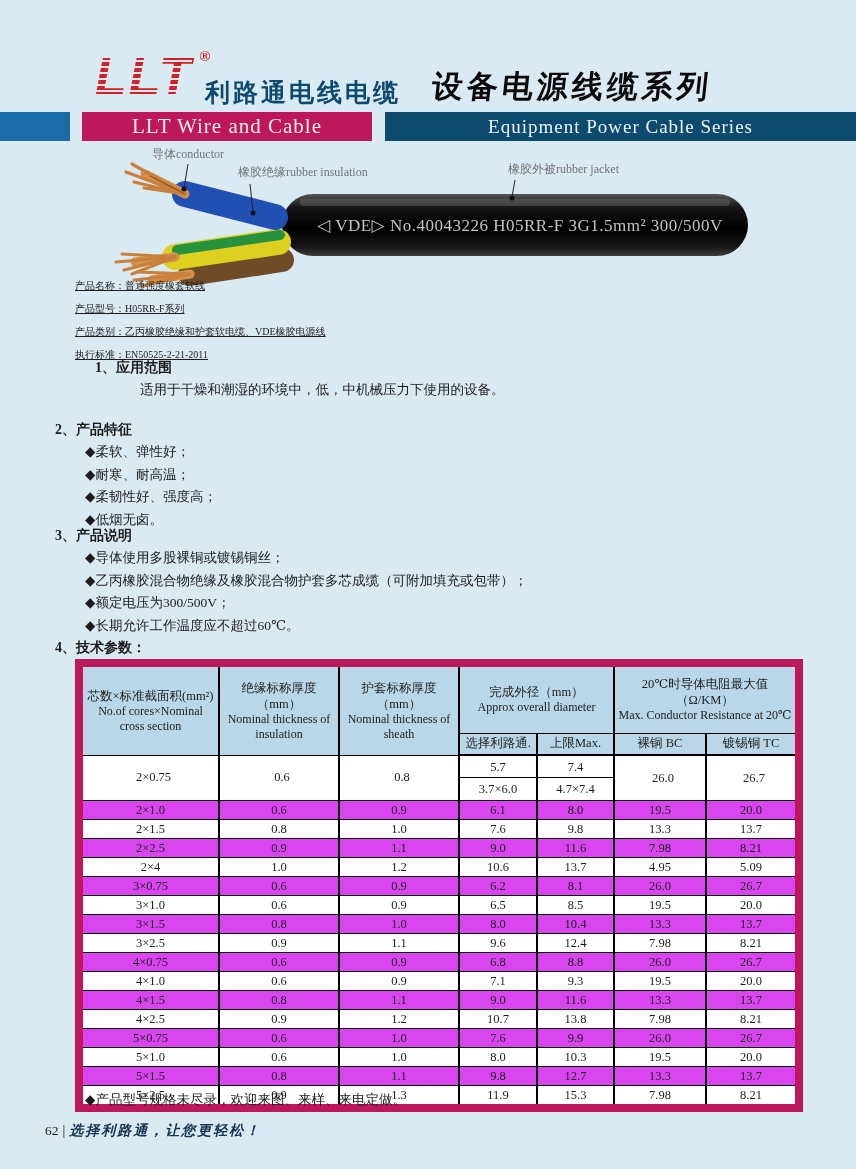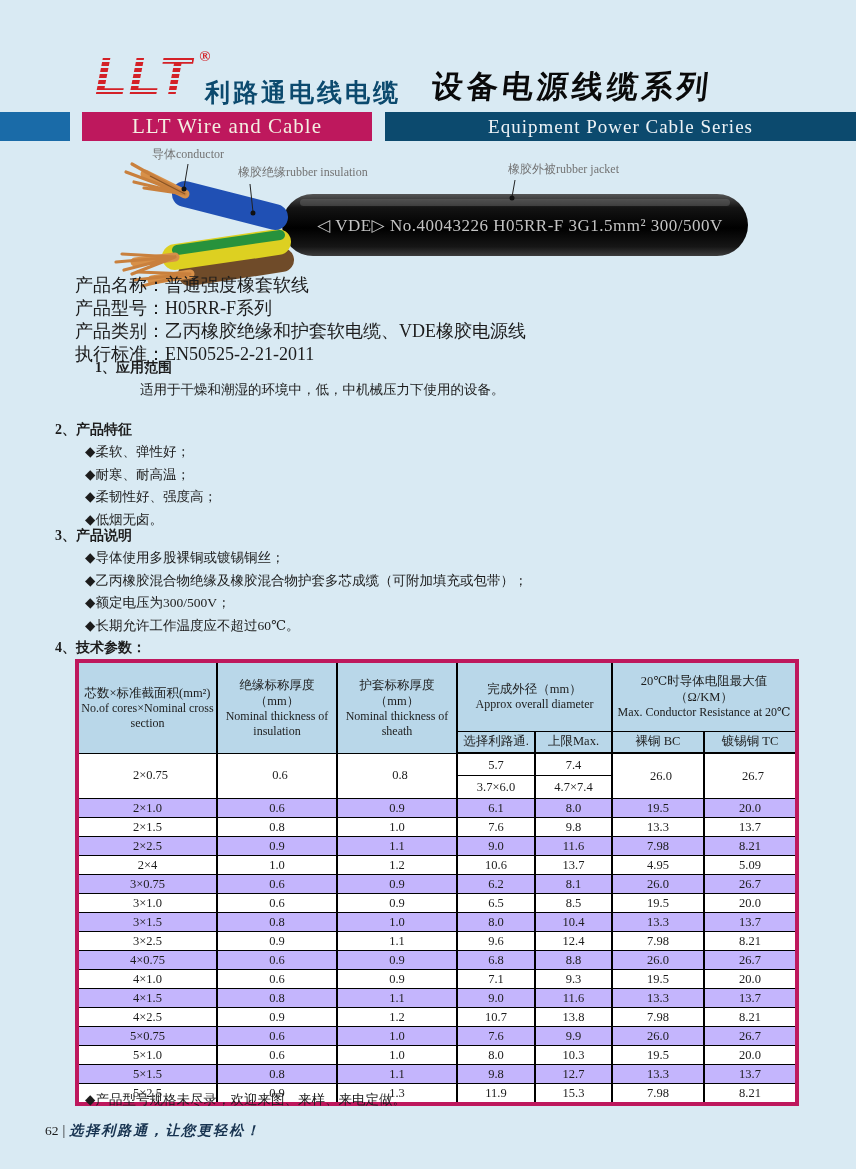--- a/index.html
+++ b/index.html
@@ -38,50 +38,50 @@
   .cable-svg { position:absolute; left:60px; top:142px; }
   .diagram-label { position:absolute; font-size:12px; color:#737373; white-space:nowrap; }
   .lbl-conductor { left:152px; top:146px; }
   .lbl-insulation { left:238px; top:164px; }
   .lbl-jacket { left:508px; top:161px;text-align:right; }
   .cable-print {
     position:absolute; left:295px; top:215px; width:450px; text-align:center;
     color:#c3c3c3; font-size:17px; letter-spacing:0.5px; white-space:nowrap;
   }
   
-  .product-info { position:absolute; left:75px; top:274px; font-size:18px; }
+  .product-info { position:absolute; left:75px; top:274px; font-size:10px;text-decoration:underline; }
   .product-info div { line-height:23px; }
   
   .section { position:absolute; left:55px; font-size:13.5px; }
   .section-title { font-weight:bold; font-size:14px; line-height:22px; }
   .section-body { padding-left:45px; line-height:22px; }
   .bullet-line { padding-left:30px; line-height:22.5px; }
   .sec-1 { top:357px;margin-left:40px; }
   .sec-2 { top:419px; }
   .sec-3 { top:525px; }
   .sec-4 { top:637px; }
   
   .spec-table {
     position:absolute; left:75px; top:659px; width:720px;
     border-collapse:collapse; table-layout:fixed;
     font-size:12.5px; text-align:center;
   }
   .spec-table th, .spec-table td { border:1px solid #000; border-left-width:2px; border-right-width:2px; padding:0 2px; }
-  .spec-table { border:4px solid #be185d; }
+  .spec-table { border:8px solid #be185d; }
   .spec-table thead th { background:#b9d7e9; font-weight:normal; }
   .head-row1 th { height:70px; vertical-align:middle; }
   .head-row2 th { height:22px; border-bottom-width:2px; }
   .h-cn { font-size:12.5px; line-height:16px; }
   .h-en { font-size:12px; line-height:15px; }
   .row-special td { height:44px; background:#fff;padding-left:8px; }
   .split-cell { padding:0 !important; vertical-align:top;margin-left:32px; }
   .split-cell div { height:22px; line-height:22px; }
   .split-cell .split-top { border-bottom:1px solid #000; }
   .data-row td { height:18px; line-height:18px; background:#fff; }
-  .data-row.stripe td { background:#c4b5fd; }
+  .data-row.stripe td { background:#d946ef; }
   
   .table-note { position:absolute; left:85px; top:1091px; font-size:13.5px; }
   .page-footer { position:absolute; left:45px; top:1122px; font-size:14px; color:#16324f; }
   .page-footer .page-no { font-size:13.5px; color:#1c1c1c; }
   .page-footer .divider { margin:0 4px; color:#1c1c1c; }
   .page-footer .slogan { font-weight:bold; font-style:italic; letter-spacing:2px; }
 </style>
 </head>
 <body>
 

